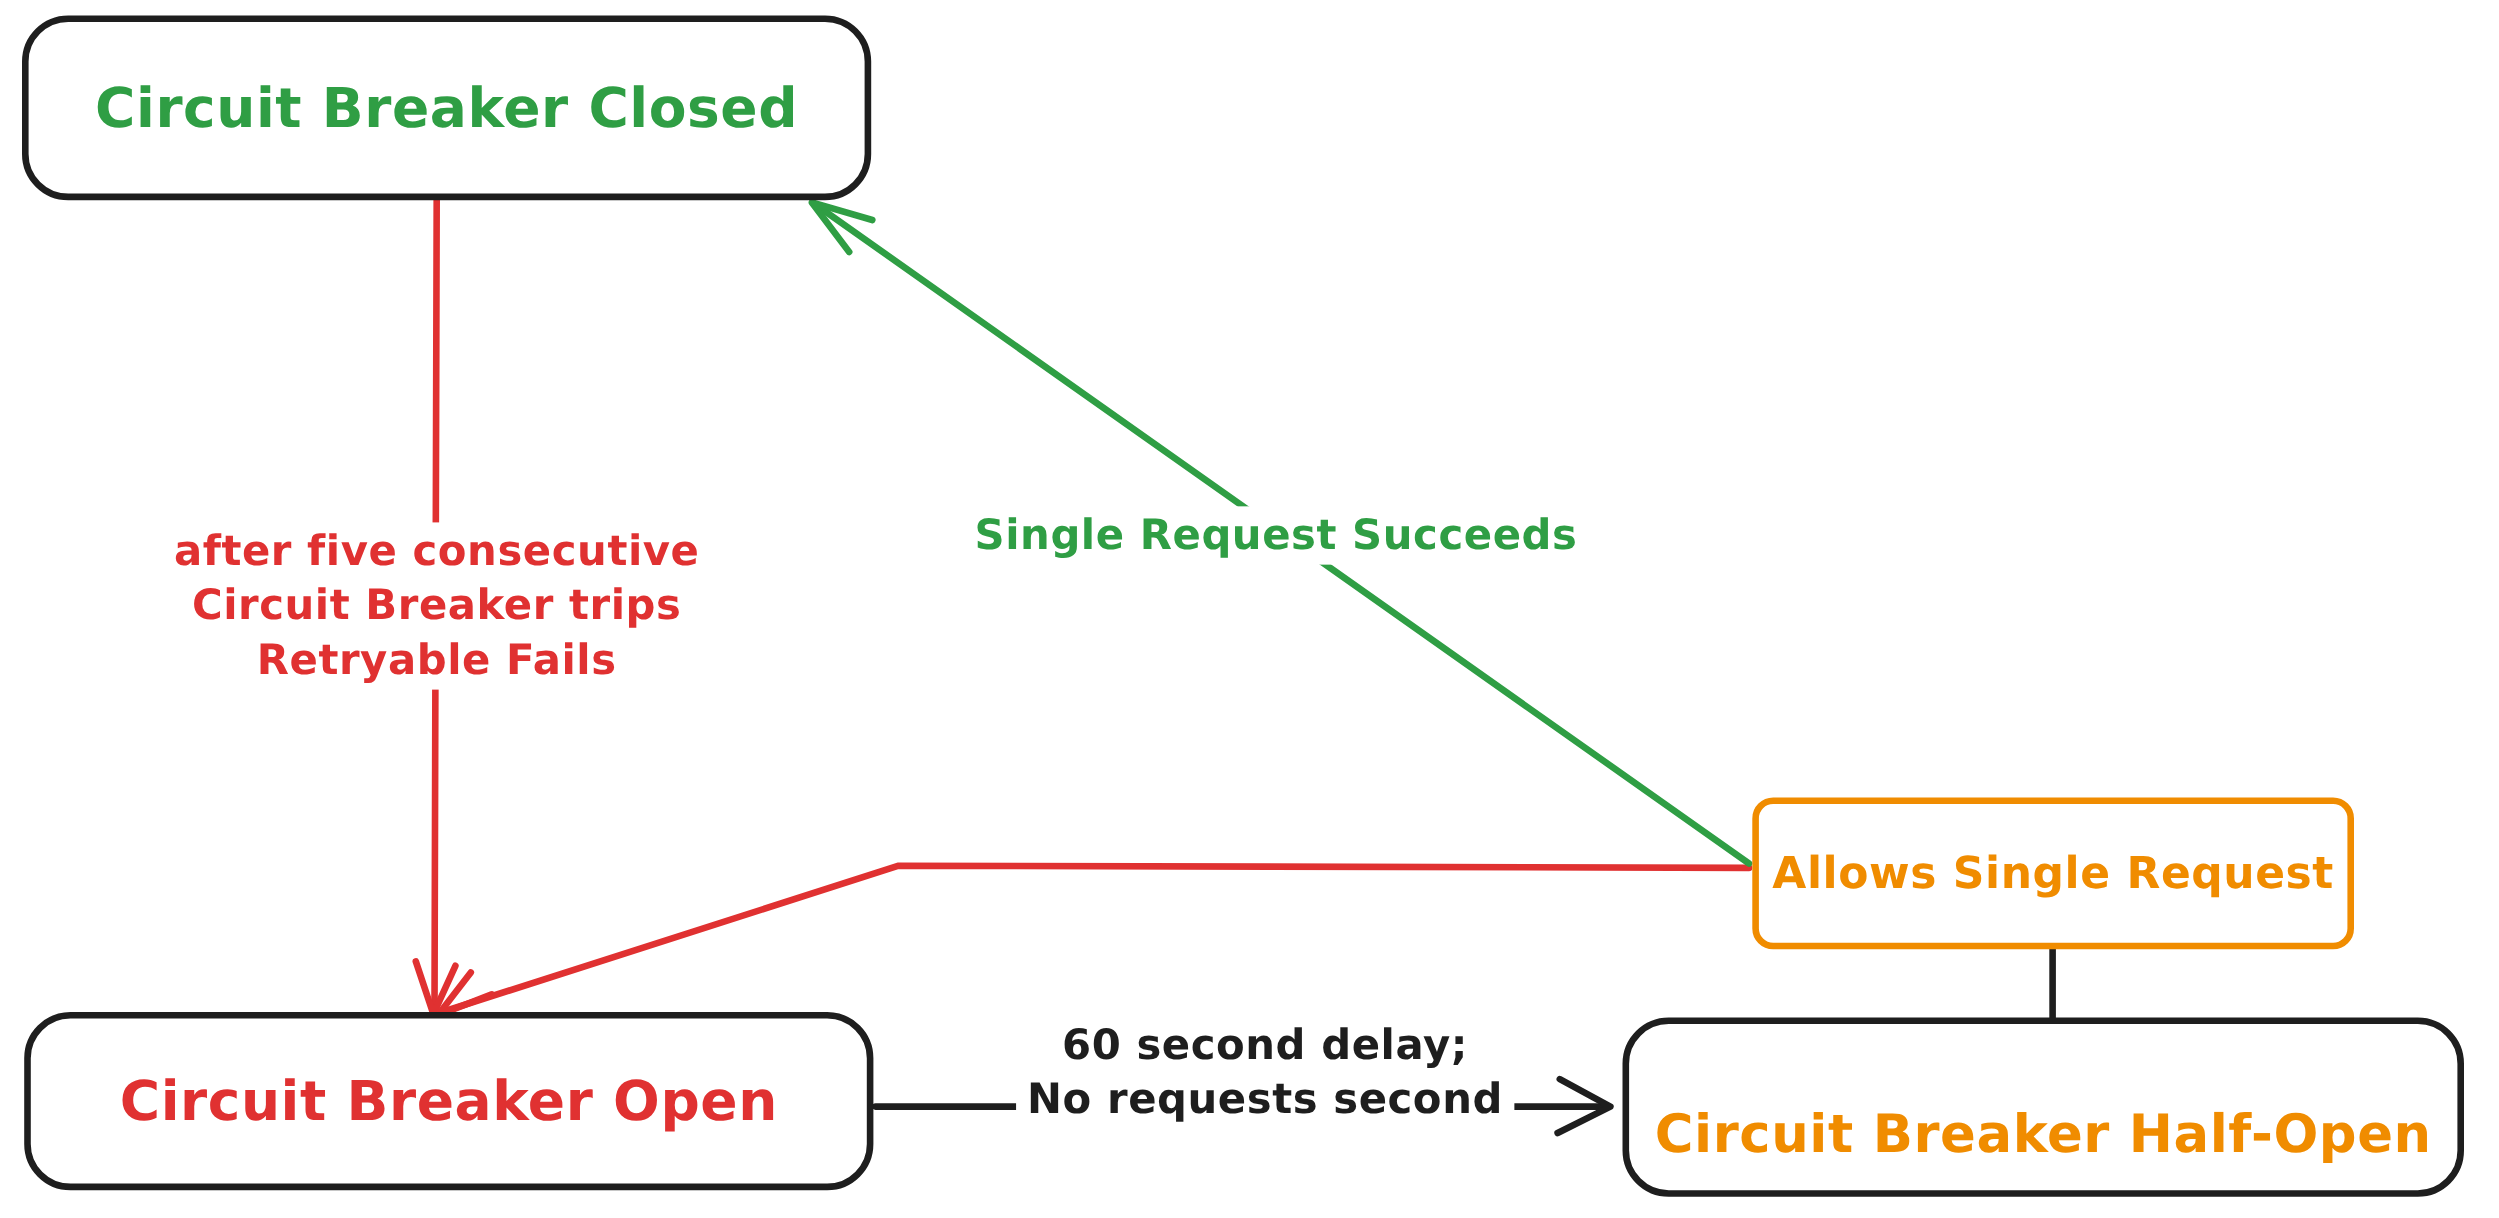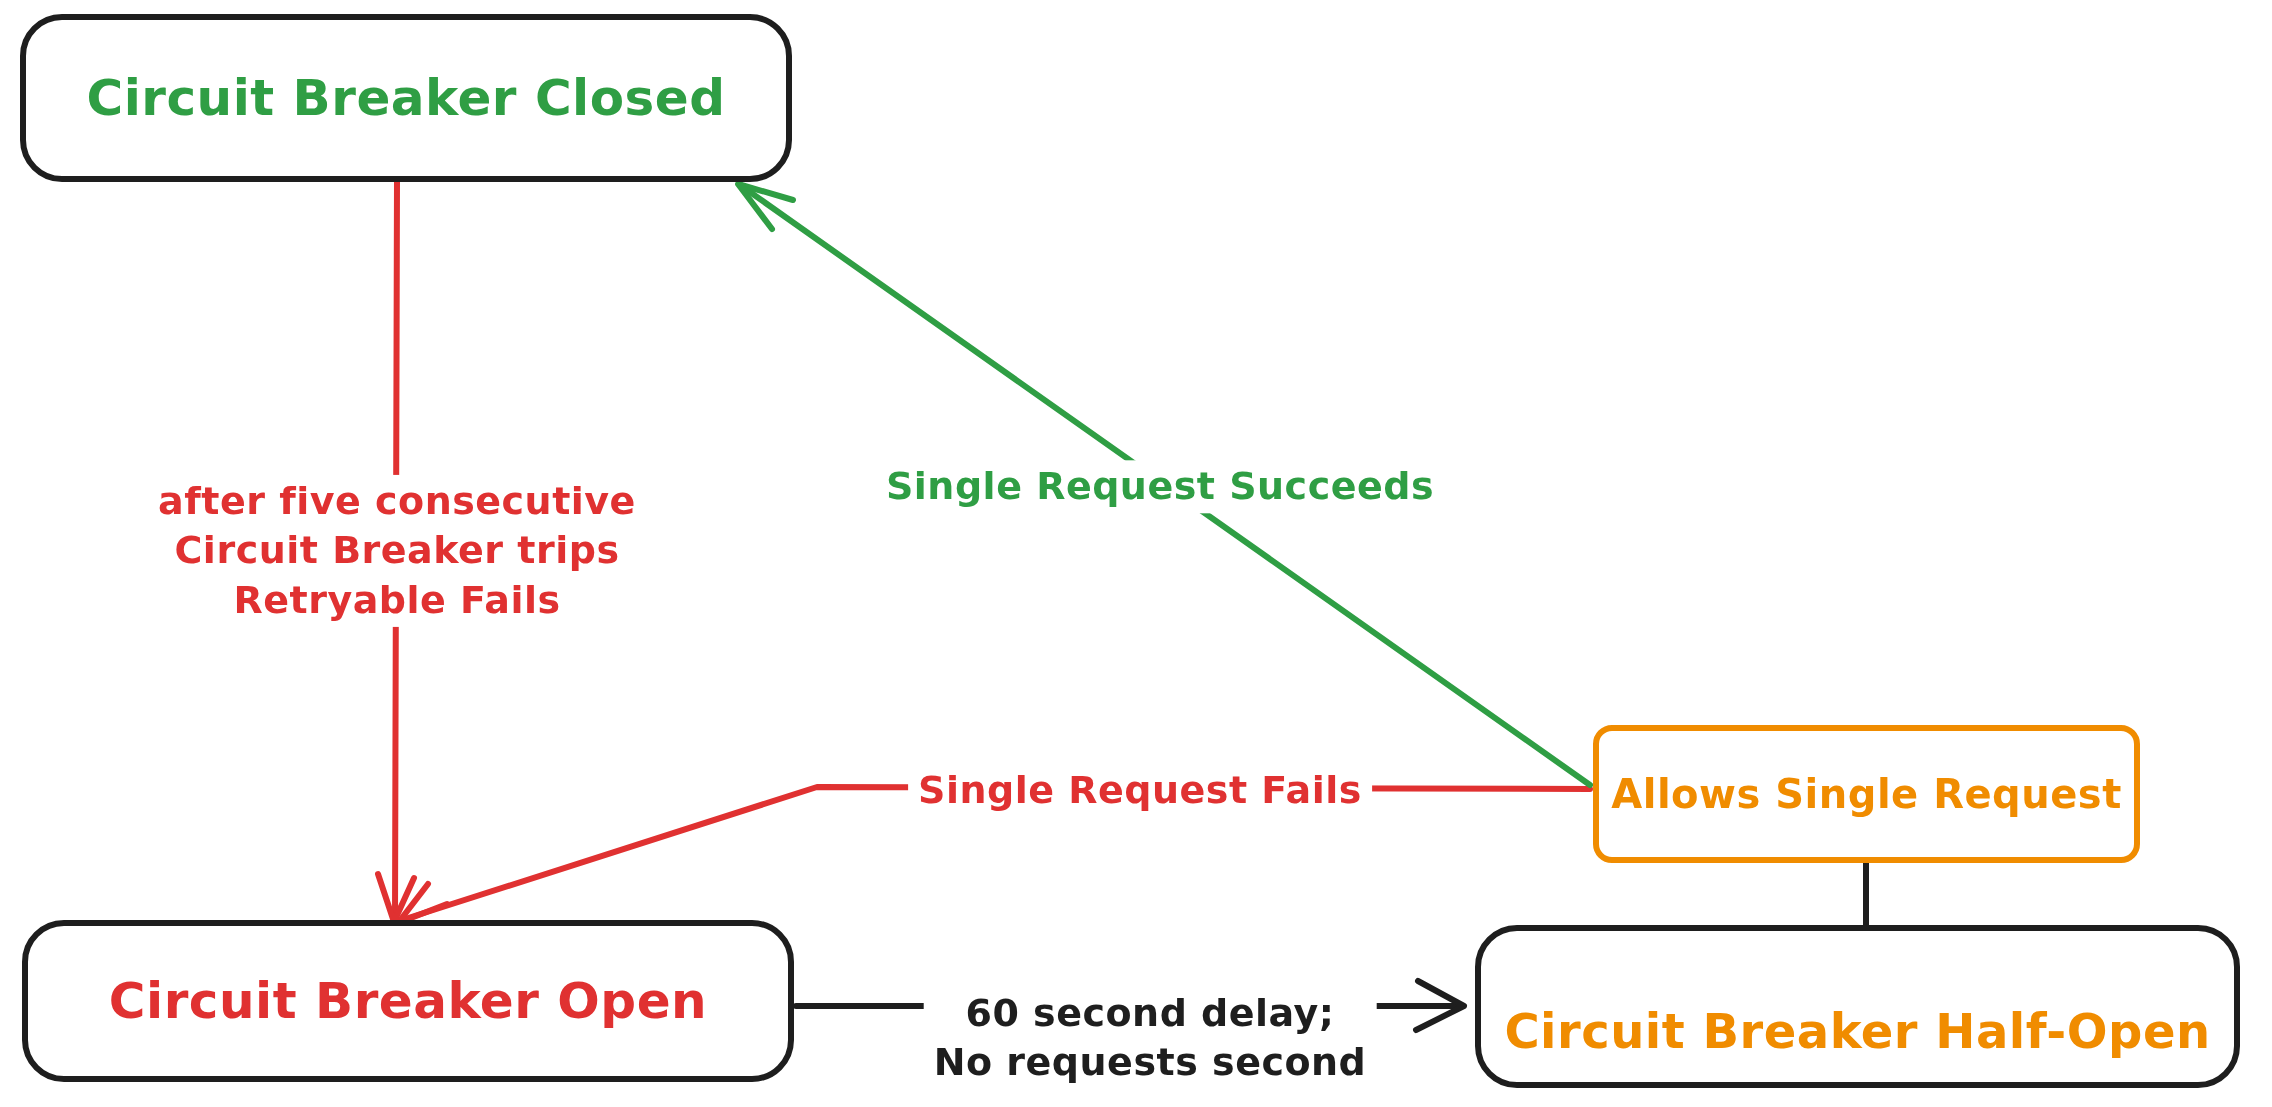--- a/index.html
+++ b/index.html
@@ -70,21 +70,21 @@
     text-align: center;
     font-size: 38px;
     font-weight: 700;
     letter-spacing: 0.5px;
     line-height: 1.3;
     white-space: nowrap;
   }
   .label-trips    { left: 397px;  top: 551px;  color: var(--red); }
   .label-succeeds { left: 1160px; top: 487px;  color: var(--green); }
   .label-fails    { left: 1140px; top: 791px;  color: var(--red); }
-  .label-delay    { left: 1150px; top: 1038px; color: var(--black); }
+  .label-delay    { left: 1150px; top: 975px; color: var(--black); }
 </style>
 </head>
 <body>
 
 <div class="canvas">
 
   <svg class="edges-layer" viewBox="0 0 2272 1107">
 
     <g class="edge-red">
       <path d="M 397 181 L 395 918"></path>
@@ -130,22 +130,19 @@
   <div class="edge-label label-trips">
     <div>after five consecutive</div>
     <div>Circuit Breaker trips</div>
     <div>Retryable Fails</div>
   </div>
 
   <div class="edge-label label-succeeds">
     <span>Single Request Succeeds</span>
   </div>
 
-  <div class="edge-label label-fails">
-    <span>Single Request Fails</span>
-  </div>
 
   <div class="edge-label label-delay">
     <div>60 second delay;</div>
     <div>No requests second</div>
   </div>
 
 </div>
 
 </body></html>

